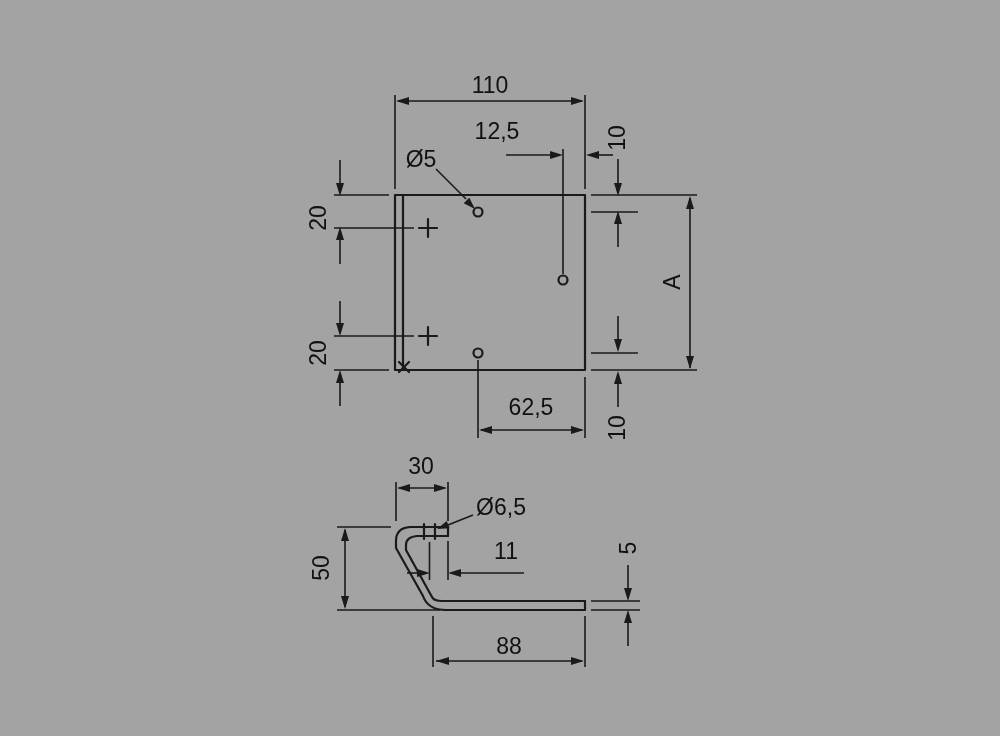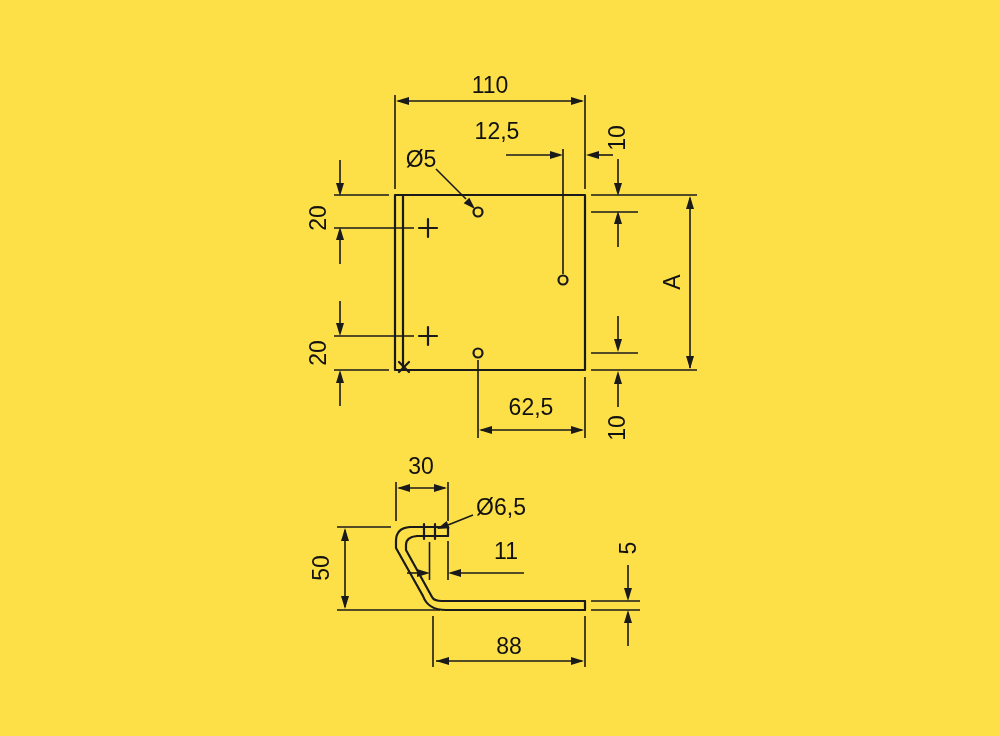--- a/index.html
+++ b/index.html
@@ -1,16 +1,16 @@
 <!DOCTYPE html>
 <html><head>
 <meta charset="utf-8">
 <style>
   html,body{margin:0;padding:0;background:#ffffff;}
-  .stage{position:relative;width:1000px;height:736px;background:#fde047;overflow:hidden;
+  .stage{position:relative;width:1000px;height:736px;background:#a3a3a3;overflow:hidden;
          font-family:"Liberation Sans", sans-serif;}
   svg{display:block;}
   .part line,.part path,.part rect,.part circle{fill:none;stroke:#1a1a1a;stroke-width:2.2;
        stroke-linecap:round;stroke-linejoin:round;}
   .dim line{stroke:#1a1a1a;stroke-width:1.6;stroke-linecap:butt;}
   .dim polygon{fill:#1a1a1a;stroke:none;}
   text{font-family:"Liberation Sans", sans-serif;font-size:23px;fill:#111111;}
 </style>
 </head>
 <body>

